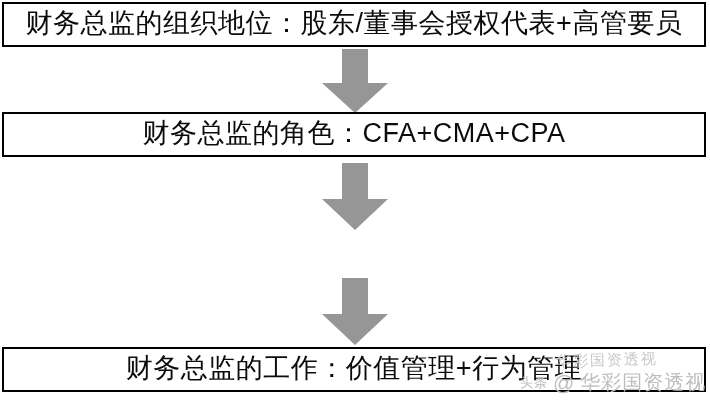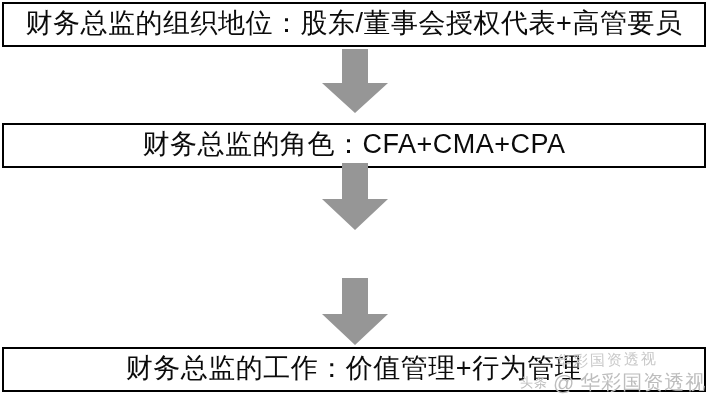--- a/index.html
+++ b/index.html
@@ -29,21 +29,21 @@
     left: 2px;
     width: 700px;               
     border: 2px solid #000000;
     background: #ffffff;
     box-sizing: content-box;
     display: flex;
     align-items: center;
     justify-content: center;
   }
   .flow-box.step1 { top: 2px;   height: 41px; }
-  .flow-box.step2 { top: 123px; height: 41px; }
+  .flow-box.step2 { top: 112px; height: 41px; }
   .flow-box.step3 { top: 232px; height: 41px; }
   .flow-box.step4 { top: 347px; height: 41px; }
 
   .flow-box-label {
     font-size: 27px;
     line-height: 1;
     color: #0b0b0b;
     letter-spacing: 0.5px;
     white-space: nowrap;
     font-weight: 400;

